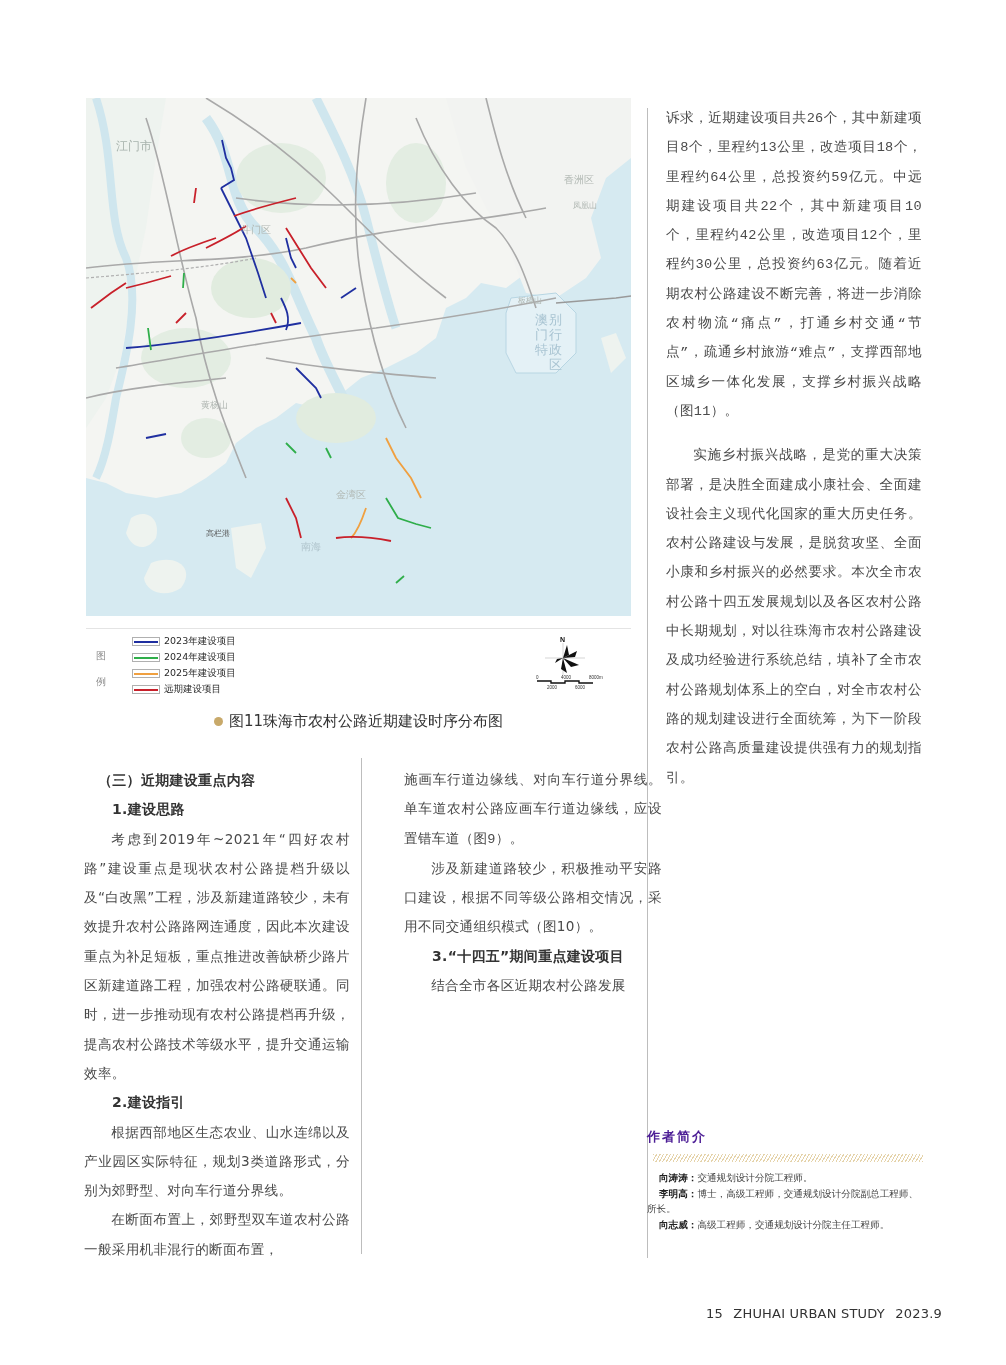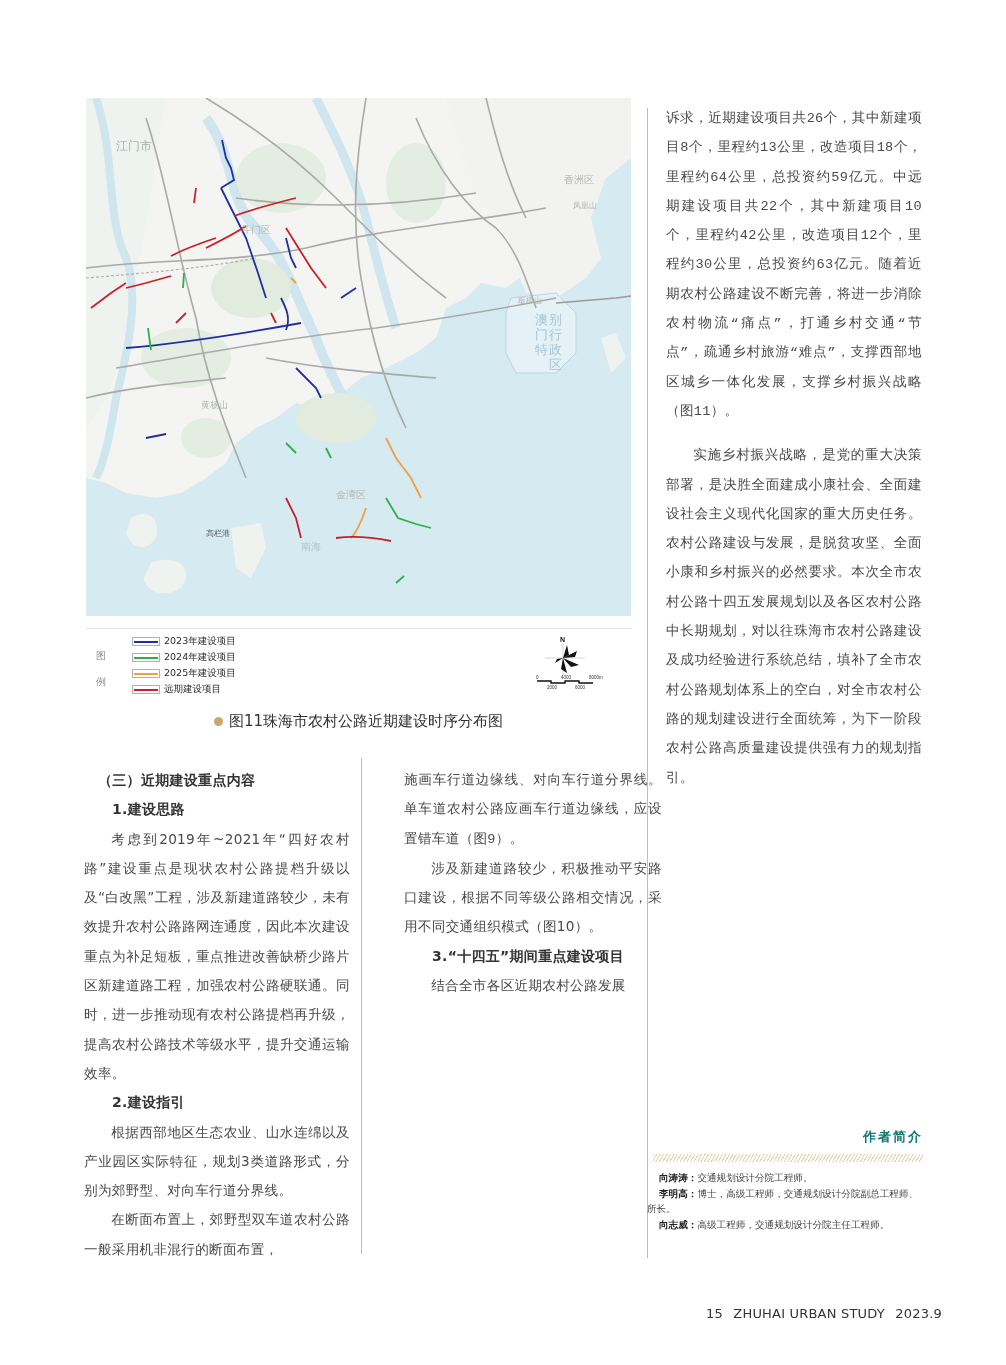--- a/index.html
+++ b/index.html
@@ -27,21 +27,21 @@
   .col h3 { font-size: 14px; font-weight: bold; color: #333; text-indent: 1em; line-height: 29.3px; }
   .col h4 { font-size: 14px; font-weight: bold; color: #333; text-indent: 2em; line-height: 29.3px; }
 
   .col-left { left: 84px; top: 766px; width: 266px; }
   .col-mid { left: 360px; top: 766px; width: 258px; margin-left: 44px; }
   .col-right { left: 666px; top: 104px; width: 256px; }
 
   .vline { position: absolute; width: 1px; background: #bdbdbd; }
 
   .author-box { position: absolute; left: 647px; top: 1128px; width: 276px; }
-  .author-title { text-align: right; color: #0f766e; font-size: 13px; font-weight: bold; letter-spacing: 2px; }
+  .author-title { text-align: left; color: #4c1d95; font-size: 13px; font-weight: bold; letter-spacing: 2px; }
   .hatch { margin: 8px 0 8px 6px; height: 8px; background: repeating-linear-gradient(-60deg, #e5d3aa 0 1px, transparent 1px 3px); }
   .author-line { font-size: 9.6px; line-height: 15.5px; color: #444; }
   .author-line b { color: #222; margin-left: 12px; }
 
   .footer { position: absolute; left: 706px; top: 1306px; font-size: 13px; color: #333; letter-spacing: 0.2px; }
   .footer span { margin-right: 6px; margin-top: 19px; }
 </style>
 </head>
 <body>
 

